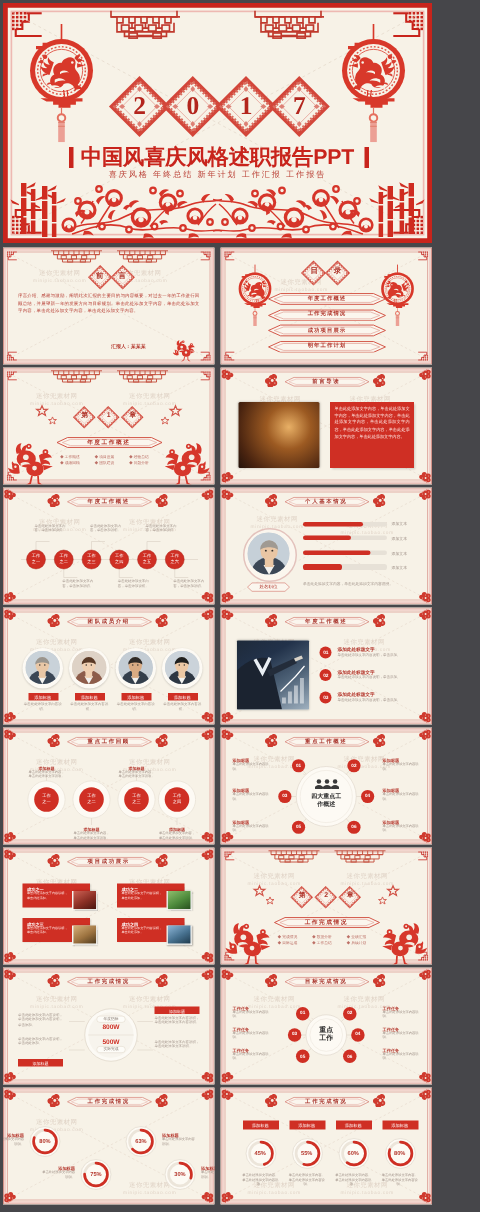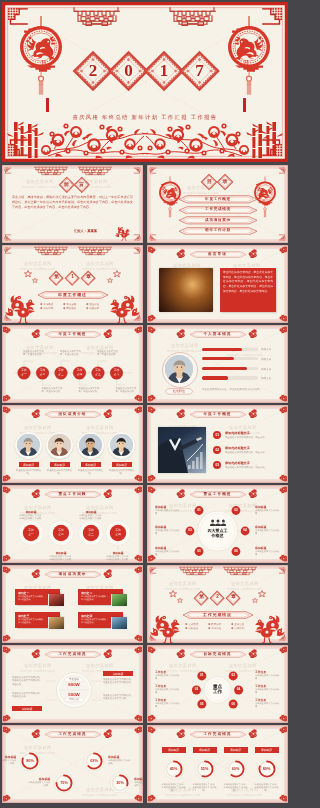--- a/index.html
+++ b/index.html
@@ -441,20 +441,21 @@
         <span class="ynum">0</span>
       </div>
   <div class="yearbox" style="left:147px">
         <span class="ynum">1</span>
       </div>
   <div class="yearbox" style="left:182.5px">
         <span class="ynum">7</span>
       </div>
   <div class="tb" style="left:44px"></div>
   <div class="tb" style="left:241px"></div>
+  <div class="title">中国风喜庆风格述职报告PPT</div>
   <div class="sub">喜庆风格 年终总结 新年计划 工作汇报 工作报告</div>
 </div>
 
 <div class="slide" style="left: 2px; top: 165px; width: 141px; height: 78px;">
       <svg width="141" height="78" viewBox="0 0 141 78" class="art">
         <rect x="0" y="0" width="141" height="78" fill="#f7f2e7"></rect>
         <rect x="0.4" y="0.4" width="140.2" height="77.2" fill="none" stroke="#cf8b81" stroke-width="0.8"></rect>
         <rect x="1.4" y="1.4" width="138.2" height="75.2" fill="none" stroke="#f0cfc9" stroke-width="1.6"></rect>
         <rect x="3" y="3" width="135" height="72" fill="none" stroke="#dfa9a0" stroke-width="0.6"></rect>
         <g stroke="#e0d2c4" fill="none" stroke-width="0.4" stroke-dasharray="1.6 1.6" opacity="0.85">

